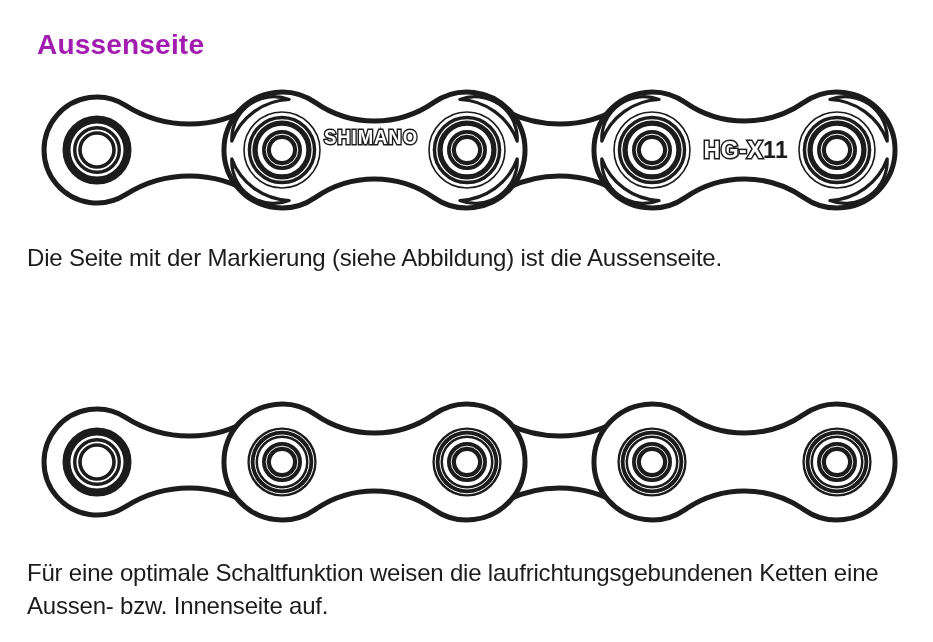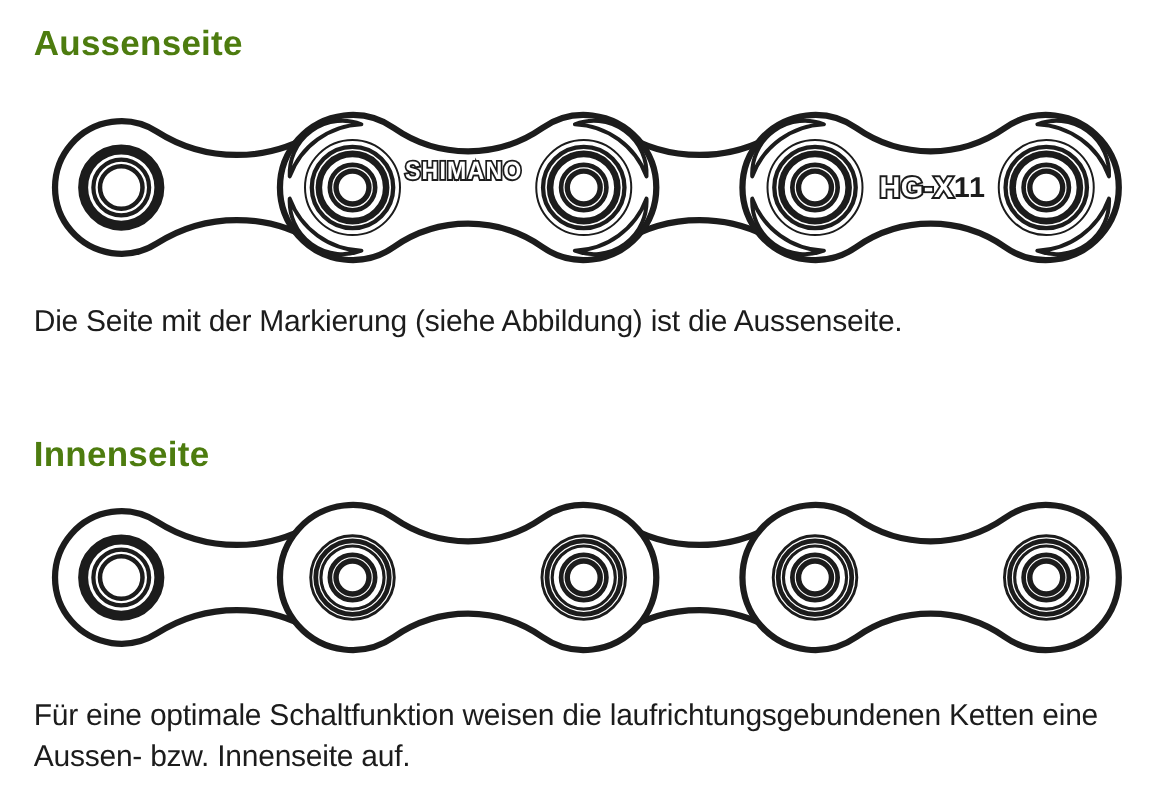--- a/index.html
+++ b/index.html
@@ -1,22 +1,22 @@
 <!DOCTYPE html>
 <html><head>
 <meta charset="utf-8">
 <style>
   html,body{margin:0;padding:0;background:#fff;}
   .page{
     position:relative;width:933px;height:642px;background:#ffffff;overflow:hidden;
     font-family:"Liberation Sans", sans-serif;
   }
   .heading{
-    position:absolute;left:27px;margin:0;
-    font-weight:bold;font-size:28px;line-height:34px;color:#4d7c0f;letter-spacing:.2px;
+    position:absolute;left:27px;margin:10px;
+    font-weight:bold;font-size:28px;line-height:34px;color:#a21caf;letter-spacing:.2px;
   }
   .caption{
     position:absolute;left:27px;margin:0;width:915px;
     font-size:24px;color:#1c1c1c;letter-spacing:-.2px;
   }
   #heading-aussenseite{top:18px;}
   #caption-aussenseite{top:243px;line-height:30px;}
   #heading-innenseite{top:347px;}
   #caption-innenseite{top:556px;line-height:33px;}
   svg{position:absolute;left:0;display:block;}
@@ -90,21 +90,20 @@
       <circle class="ring" cx="837" cy="150" r="15.5" stroke-width="9"></circle>
       <circle class="wring" cx="837" cy="150" r="15.8" stroke-width="1"></circle>
     </g>
 
     <text x="371" y="143.5" font-size="20" text-anchor="middle" letter-spacing="1" textLength="94" lengthAdjust="spacingAndGlyphs" class="logo-outline">SHIMANO</text>
     <text x="746" y="157.5" font-size="23" text-anchor="middle" letter-spacing="0.5"><tspan class="logo-outline">HG-X</tspan><tspan class="logo-solid">11</tspan></text>
   </svg>
 
   <p class="caption" id="caption-aussenseite">Die Seite mit der Markierung (siehe Abbildung) ist die Aussenseite.</p>
 
-  <h2 class="heading" id="heading-innenseite">Innenseite</h2>
 
   <svg id="chain-bottom" width="933" height="140" viewBox="0 395 933 140">
 
     <path class="plate" d="M125.5 417.3 A119 119 0 0 0 253.5 417.3 A53 53 0 1 1 253.5 506.7 A119 119 0 0 0 125.5 506.7 A53 53 0 1 1 125.5 417.3 Z"></path>
     <path class="plate" d="M495.5 417.3 A119 119 0 0 0 623.5 417.3 A53 53 0 1 1 623.5 506.7 A119 119 0 0 0 495.5 506.7 A53 53 0 1 1 495.5 417.3 Z"></path>
     <path class="plate" d="M315.1 414.4 A104 104 0 0 0 433.9 414.4 A58 58 0 1 1 433.9 509.6 A104 104 0 0 0 315.1 509.6 A58 58 0 1 1 315.1 414.4 Z"></path>
     <path class="plate" d="M685.1 414.4 A104 104 0 0 0 803.9 414.4 A58 58 0 1 1 803.9 509.6 A104 104 0 0 0 685.1 509.6 A58 58 0 1 1 685.1 414.4 Z"></path>
 
     <g>
       <circle class="ring" cx="97" cy="462" r="30.5" stroke-width="8"></circle>

